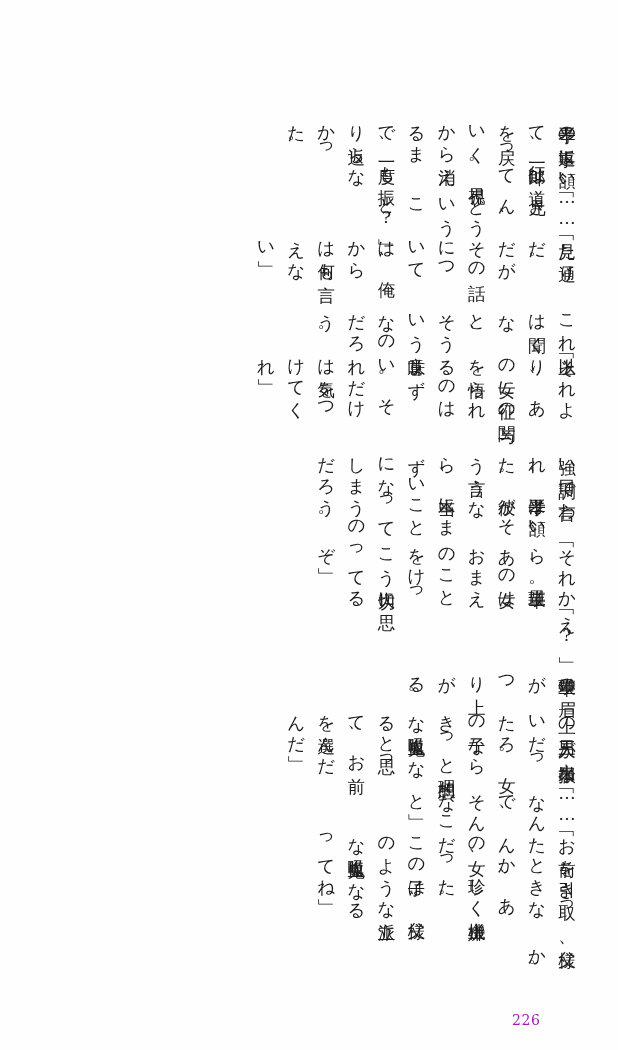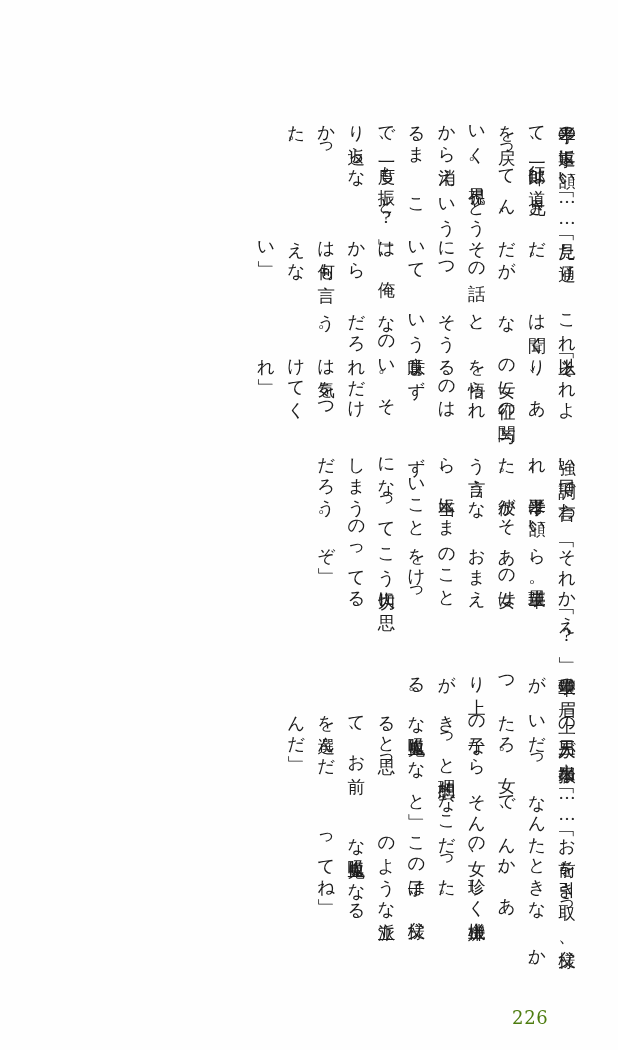--- a/index.html
+++ b/index.html
@@ -50,23 +50,23 @@
     white-space: pre-wrap;
   }
   
   .indent {
     padding-top: 17px;
   }
   .page-number {
     position: absolute;
     left: 512px;
     bottom: 22px;
-    font-size: 18px;
+    font-size: 14px;
     font-family: "DejaVu Serif", "Liberation Serif", serif;
-    color: #4d7c0f;
+    color: #a21caf;
     letter-spacing: 0.04em;
   }
 </style>
 </head>
 <body>
 
 <div id="page">
 
   <div id="text-block">
     <p class="para indent">孝平の返事に頷いて、征一郎は道を戻っていく。視界から消えるまで、一度も振り返らなかった。</p>

